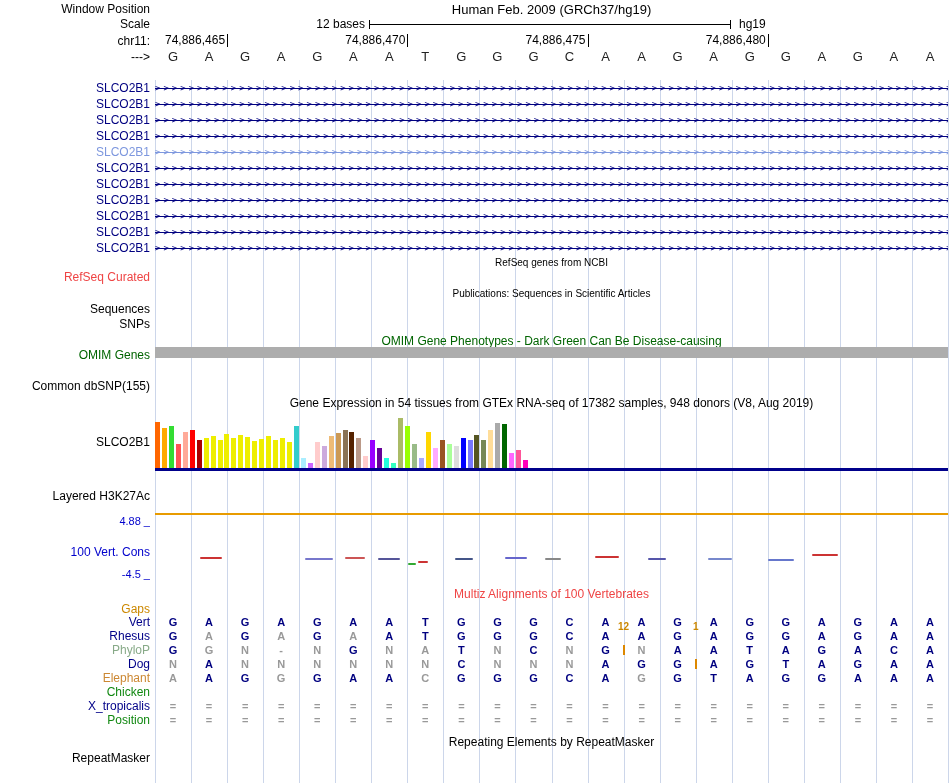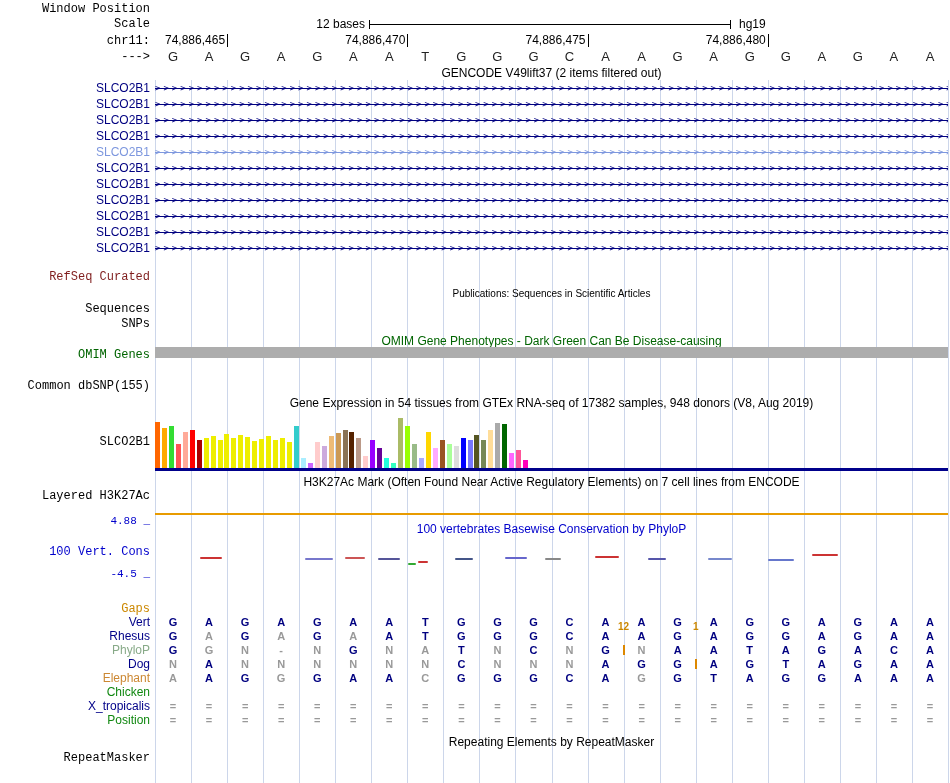--- a/index.html
+++ b/index.html
@@ -1,24 +1,24 @@
 <!DOCTYPE html>
 <html><head>
 <meta charset="utf-8">
 <style>
   * { margin:0; padding:0; box-sizing:border-box; }
   html,body { background:#fff; }
   #browser {
     position:relative; width:950px; height:783px; background:#fff;
     font-family:"Liberation Sans", sans-serif; overflow:hidden; color:#000;
   }
-  .lbl { position:absolute; left:0; width:150px; text-align:right; font-size:12px; white-space:nowrap;font-family:Liberation Mono, monospace; }
+  .lbl { position:absolute; left:0; width:150px; text-align:right; font-size:12px; white-space:nowrap; }
   .ctitle { position:absolute; left:155px; width:793px; text-align:center; font-size:12px; white-space:nowrap; }
   .small { font-size:10px; }
-  .navy { color:#7f1d1d; }
+  .navy { color:#ef4444; }
   .green { color:#006400; }
   .blue { color:#0000cc; }
   .orange { color:#cc8800; }
   .gridline { position:absolute; top:80px; height:703px; width:1px; }
   
   #hdr-center { position:absolute; left:155px; top:2px; width:793px; display:flex; justify-content:center; gap:22px; font-size:13px; }
   #scale-text { position:absolute; left:255px; top:17px; width:110px; text-align:right; font-size:12px; }
   #scale-line { position:absolute; left:369px; top:24px; width:362px; height:1px; background:#000; }
   #scale-line::before, #scale-line::after { content:""; position:absolute; top:-4px; width:1px; height:9px; background:#000; }
   #scale-line::before { left:0; } #scale-line::after { right:0; }
@@ -81,20 +81,21 @@
       <div class="gridline" style="left: 767.773px; background: rgb(204, 214, 234);"></div>
       <div class="gridline" style="left: 803.818px; background: rgb(204, 214, 234);"></div>
       <div class="gridline" style="left: 839.864px; background: rgb(204, 214, 234);"></div>
       <div class="gridline" style="left: 875.909px; background: rgb(204, 214, 234);"></div>
       <div class="gridline" style="left: 911.955px; background: rgb(204, 214, 234);"></div>
       <div class="gridline" style="left: 948px; background: rgb(204, 214, 234);"></div>
     </div>
 
   <div class="lbl" style="top:2px;">Window Position</div>
   <div id="hdr-center">
+    <span>Human Feb. 2009 (GRCh37/hg19)</span>
   </div>
   <div class="lbl" style="top:17px;">Scale</div>
   <div id="scale-text">12 bases</div>
   <div id="scale-line"></div>
   <div id="scale-genome">hg19</div>
   <div class="lbl" style="top:34px;">chr11:</div>
   <div id="coord-row">
       <div class="coord-label" style="left: 117.091px; width: 108px;">74,886,465</div>
       <div class="coord-tick" style="left: 227.091px;"></div>
       <div class="coord-label" style="left: 297.318px; width: 108px;">74,886,470</div>
@@ -123,21 +124,20 @@
       <div class="base" style="left: 659.636px; width: 36.0455px;">G</div>
       <div class="base" style="left: 695.682px; width: 36.0455px;">A</div>
       <div class="base" style="left: 731.727px; width: 36.0455px;">G</div>
       <div class="base" style="left: 767.773px; width: 36.0455px;">G</div>
       <div class="base" style="left: 803.818px; width: 36.0455px;">A</div>
       <div class="base" style="left: 839.864px; width: 36.0455px;">G</div>
       <div class="base" style="left: 875.909px; width: 36.0455px;">A</div>
       <div class="base" style="left: 911.955px; width: 36.0455px;">A</div>
     </div>
 
-  <div class="ctitle" style="top:66px;">GENCODE V49lift37 (2 items filtered out)</div>
   <div id="transcripts">
       <div class="tx-row" style="top: 0px;">
         <div class="tx-label" style="color: rgb(0, 0, 128);">SLCO2B1</div>
         <div class="tx-rule" style="background: rgb(0, 0, 128);"></div>
         <div class="tx-arrows" style="color: rgb(0, 0, 128);">&gt;&gt;&gt;&gt;&gt;&gt;&gt;&gt;&gt;&gt;&gt;&gt;&gt;&gt;&gt;&gt;&gt;&gt;&gt;&gt;&gt;&gt;&gt;&gt;&gt;&gt;&gt;&gt;&gt;&gt;&gt;&gt;&gt;&gt;&gt;&gt;&gt;&gt;&gt;&gt;&gt;&gt;&gt;&gt;&gt;&gt;&gt;&gt;&gt;&gt;&gt;&gt;&gt;&gt;&gt;&gt;&gt;&gt;&gt;&gt;&gt;&gt;&gt;&gt;&gt;&gt;&gt;&gt;&gt;&gt;&gt;&gt;&gt;&gt;&gt;&gt;&gt;&gt;&gt;&gt;&gt;&gt;&gt;&gt;&gt;&gt;&gt;&gt;&gt;&gt;&gt;&gt;&gt;&gt;&gt;&gt;&gt;&gt;&gt;&gt;&gt;&gt;&gt;&gt;&gt;&gt;&gt;&gt;&gt;&gt;</div>
       </div>
       <div class="tx-row" style="top: 16px;">
         <div class="tx-label" style="color: rgb(0, 0, 128);">SLCO2B1</div>
         <div class="tx-rule" style="background: rgb(0, 0, 128);"></div>
         <div class="tx-arrows" style="color: rgb(0, 0, 128);">&gt;&gt;&gt;&gt;&gt;&gt;&gt;&gt;&gt;&gt;&gt;&gt;&gt;&gt;&gt;&gt;&gt;&gt;&gt;&gt;&gt;&gt;&gt;&gt;&gt;&gt;&gt;&gt;&gt;&gt;&gt;&gt;&gt;&gt;&gt;&gt;&gt;&gt;&gt;&gt;&gt;&gt;&gt;&gt;&gt;&gt;&gt;&gt;&gt;&gt;&gt;&gt;&gt;&gt;&gt;&gt;&gt;&gt;&gt;&gt;&gt;&gt;&gt;&gt;&gt;&gt;&gt;&gt;&gt;&gt;&gt;&gt;&gt;&gt;&gt;&gt;&gt;&gt;&gt;&gt;&gt;&gt;&gt;&gt;&gt;&gt;&gt;&gt;&gt;&gt;&gt;&gt;&gt;&gt;&gt;&gt;&gt;&gt;&gt;&gt;&gt;&gt;&gt;&gt;&gt;&gt;&gt;&gt;&gt;&gt;</div>
@@ -182,20 +182,21 @@
         <div class="tx-rule" style="background: rgb(0, 0, 128);"></div>
         <div class="tx-arrows" style="color: rgb(0, 0, 128);">&gt;&gt;&gt;&gt;&gt;&gt;&gt;&gt;&gt;&gt;&gt;&gt;&gt;&gt;&gt;&gt;&gt;&gt;&gt;&gt;&gt;&gt;&gt;&gt;&gt;&gt;&gt;&gt;&gt;&gt;&gt;&gt;&gt;&gt;&gt;&gt;&gt;&gt;&gt;&gt;&gt;&gt;&gt;&gt;&gt;&gt;&gt;&gt;&gt;&gt;&gt;&gt;&gt;&gt;&gt;&gt;&gt;&gt;&gt;&gt;&gt;&gt;&gt;&gt;&gt;&gt;&gt;&gt;&gt;&gt;&gt;&gt;&gt;&gt;&gt;&gt;&gt;&gt;&gt;&gt;&gt;&gt;&gt;&gt;&gt;&gt;&gt;&gt;&gt;&gt;&gt;&gt;&gt;&gt;&gt;&gt;&gt;&gt;&gt;&gt;&gt;&gt;&gt;&gt;&gt;&gt;&gt;&gt;&gt;&gt;</div>
       </div>
       <div class="tx-row" style="top: 160px;">
         <div class="tx-label" style="color: rgb(0, 0, 128);">SLCO2B1</div>
         <div class="tx-rule" style="background: rgb(0, 0, 128);"></div>
         <div class="tx-arrows" style="color: rgb(0, 0, 128);">&gt;&gt;&gt;&gt;&gt;&gt;&gt;&gt;&gt;&gt;&gt;&gt;&gt;&gt;&gt;&gt;&gt;&gt;&gt;&gt;&gt;&gt;&gt;&gt;&gt;&gt;&gt;&gt;&gt;&gt;&gt;&gt;&gt;&gt;&gt;&gt;&gt;&gt;&gt;&gt;&gt;&gt;&gt;&gt;&gt;&gt;&gt;&gt;&gt;&gt;&gt;&gt;&gt;&gt;&gt;&gt;&gt;&gt;&gt;&gt;&gt;&gt;&gt;&gt;&gt;&gt;&gt;&gt;&gt;&gt;&gt;&gt;&gt;&gt;&gt;&gt;&gt;&gt;&gt;&gt;&gt;&gt;&gt;&gt;&gt;&gt;&gt;&gt;&gt;&gt;&gt;&gt;&gt;&gt;&gt;&gt;&gt;&gt;&gt;&gt;&gt;&gt;&gt;&gt;&gt;&gt;&gt;&gt;&gt;&gt;</div>
       </div>
     </div>
 
+  <div class="ctitle small" style="top:257px;">RefSeq genes from NCBI</div>
   <div class="lbl navy" style="top:270px;">RefSeq Curated</div>
 
   <div class="ctitle small" style="top:288px;">Publications: Sequences in Scientific Articles</div>
   <div class="lbl" style="top:302px;">Sequences</div>
 
   <div class="lbl" style="top:317px;">SNPs</div>
 
   <div class="ctitle green" style="top:334px;">OMIM Gene Phenotypes - Dark Green Can Be Disease-causing</div>
   <div id="omim-bar"></div>
   <div class="lbl green" style="top:348px;">OMIM Genes</div>
@@ -255,45 +256,44 @@
       <div class="gtex-bar" title="Stomach" style="left: 333.333px; height: 38px; background: rgb(255, 221, 153);"></div>
       <div class="gtex-bar" title="Testis" style="left: 340.278px; height: 45px; background: rgb(170, 170, 170);"></div>
       <div class="gtex-bar" title="Thyroid" style="left: 347.222px; height: 44px; background: rgb(0, 102, 0);"></div>
       <div class="gtex-bar" title="Uterus" style="left: 354.167px; height: 15px; background: rgb(255, 102, 255);"></div>
       <div class="gtex-bar" title="Vagina" style="left: 361.111px; height: 18px; background: rgb(255, 85, 153);"></div>
       <div class="gtex-bar" title="Whole Blood" style="left: 368.056px; height: 8px; background: rgb(255, 0, 187);"></div>
     </div>
   <div id="gtex-baseline"></div>
   <div class="lbl" style="top:435px;">SLCO2B1</div>
 
-  <div class="ctitle" style="top:475px;">H3K27Ac Mark (Often Found Near Active Regulatory Elements) on 7 cell lines from ENCODE</div>
   <div class="lbl" style="top:489px;">Layered H3K27Ac</div>
   <div id="h3k-line"></div>
 
   <div class="lbl blue limit" style="top:515px;">4.88 _</div>
-  <div class="ctitle blue" style="top:522px;">100 vertebrates Basewise Conservation by PhyloP</div>
   <div id="cons-wiggle">
       <div class="cons-seg" style="left: 45px; top: 20px; width: 22px; background: rgb(204, 51, 51);"></div>
       <div class="cons-seg" style="left: 150px; top: 21px; width: 28px; background: rgb(119, 119, 204);"></div>
       <div class="cons-seg" style="left: 190px; top: 20px; width: 20px; background: rgb(204, 85, 85);"></div>
       <div class="cons-seg" style="left: 223px; top: 21px; width: 22px; background: rgb(85, 85, 153);"></div>
       <div class="cons-seg" style="left: 253px; top: 26px; width: 8px; background: rgb(51, 170, 51);"></div>
       <div class="cons-seg" style="left: 263px; top: 24px; width: 10px; background: rgb(204, 51, 51);"></div>
       <div class="cons-seg" style="left: 300px; top: 21px; width: 18px; background: rgb(68, 85, 136);"></div>
       <div class="cons-seg" style="left: 350px; top: 20px; width: 22px; background: rgb(102, 102, 204);"></div>
       <div class="cons-seg" style="left: 390px; top: 21px; width: 16px; background: rgb(136, 136, 136);"></div>
       <div class="cons-seg" style="left: 440px; top: 19px; width: 24px; background: rgb(204, 51, 51);"></div>
       <div class="cons-seg" style="left: 493px; top: 21px; width: 18px; background: rgb(85, 85, 170);"></div>
       <div class="cons-seg" style="left: 553px; top: 21px; width: 24px; background: rgb(119, 136, 204);"></div>
       <div class="cons-seg" style="left: 613px; top: 22px; width: 26px; background: rgb(102, 119, 204);"></div>
       <div class="cons-seg" style="left: 657px; top: 17px; width: 26px; background: rgb(204, 51, 51);"></div>
     </div>
   <div class="lbl blue" style="top:545px;">100 Vert. Cons</div>
   <div class="lbl blue limit" style="top:568px;">-4.5 _</div>
 
+  <div class="ctitle navy" style="top:587px;">Multiz Alignments of 100 Vertebrates</div>
   <div class="lbl orange" style="top:602px;">Gaps</div>
   <div id="gaps-row">
       <div class="gap-ann" style="left: 623.591px;">12</div>
       <div class="gap-ann" style="left: 695.682px;">1</div>
     </div>
   <div id="multiz-rows">
       <div class="mz-row" style="top: 0px;">
         <div class="mz-label" style="color: rgb(0, 0, 136);">Vert</div>
         <div class="mz-base" style="left: 155px; width: 36.0455px; color: rgb(0, 0, 128);">G</div>
         <div class="mz-base" style="left: 191.045px; width: 36.0455px; color: rgb(0, 0, 128);">A</div>

